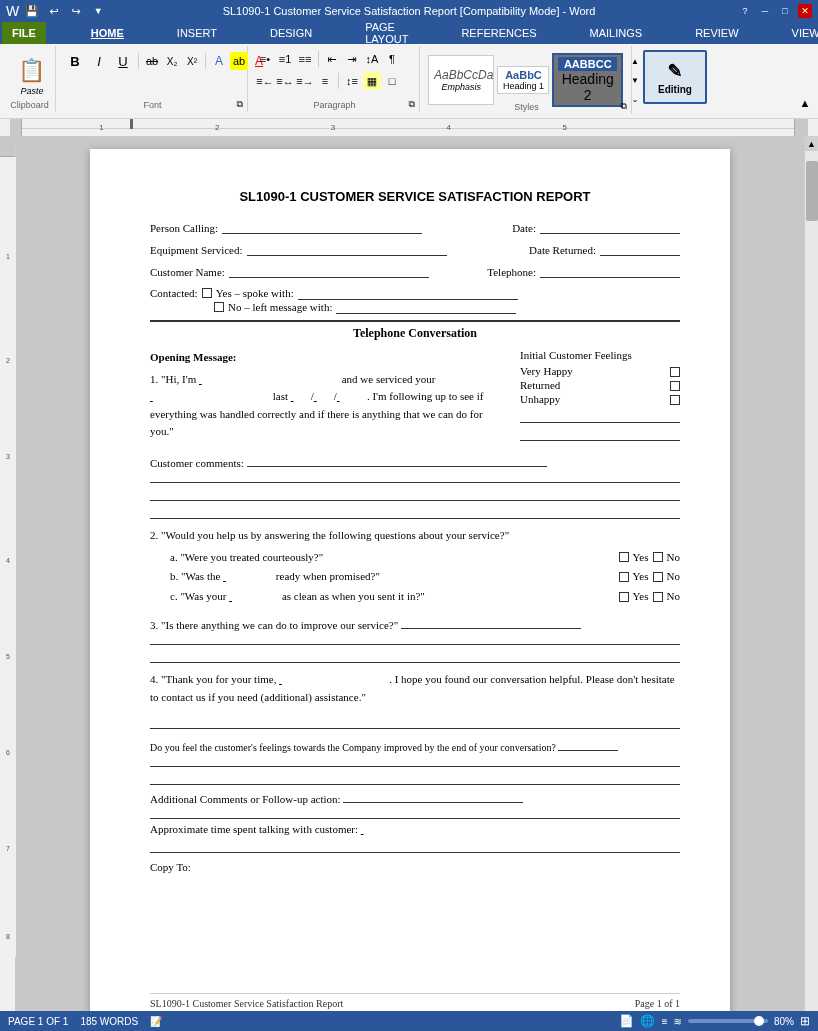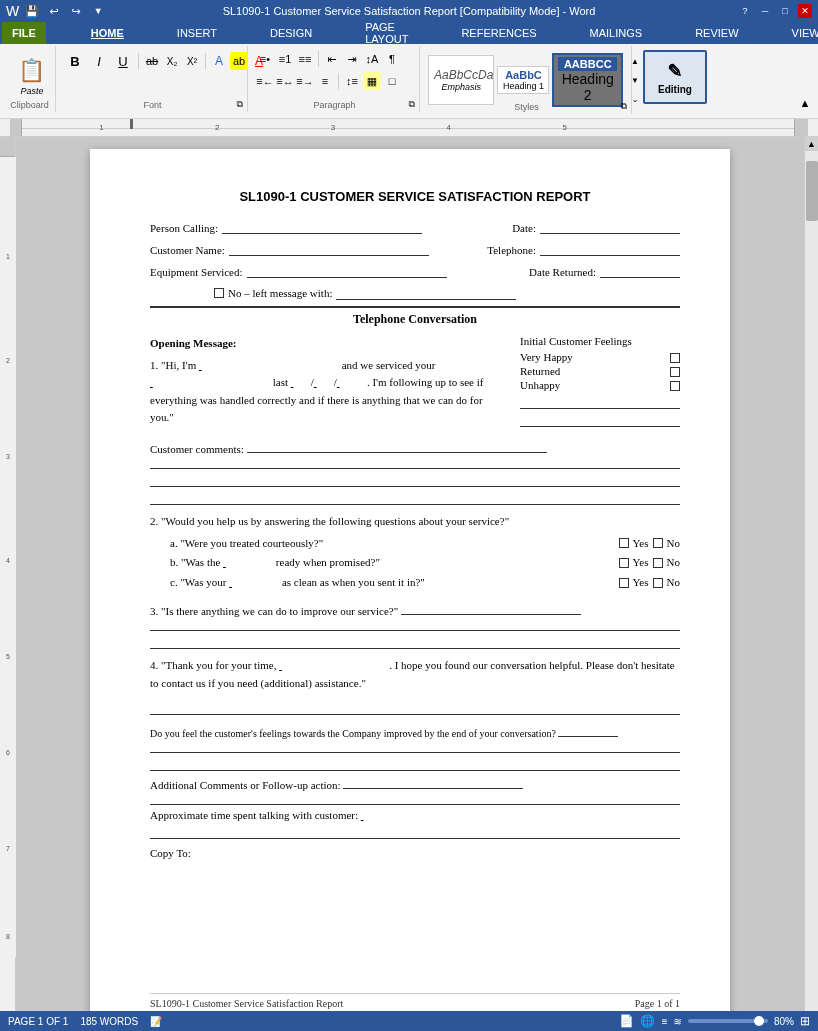--- a/index.html
+++ b/index.html
@@ -481,41 +481,47 @@
           <span class="form-line form-line-long"></span>
         </div>
         <div class="form-field">
           <span class="form-label">Date:</span>
           <span class="form-line form-line-medium"></span>
         </div>
       </div>
 
       <div class="form-row">
         <div class="form-field">
+          <span class="form-label">Equipment Serviced:</span>
+          <span class="form-line form-line-long"></span>
+        </div>
+        <div class="form-field">
+          <span class="form-label">Date Returned:</span>
+          <span class="form-line form-line-short"></span>
+        </div>
+      </div>
+
+      <div class="form-row">
+        <div class="form-field">
           <span class="form-label">Customer Name:</span>
           <span class="form-line form-line-long"></span>
         </div>
         <div class="form-field">
           <span class="form-label">Telephone:</span>
           <span class="form-line form-line-medium"></span>
         </div>
       </div>
 
-      <div class="form-row">
-        <div class="form-field">
-          <span class="form-label">Equipment Serviced:</span>
-          <span class="form-line form-line-long"></span>
-        </div>
-        <div class="form-field">
-          <span class="form-label">Date Returned:</span>
-          <span class="form-line form-line-short"></span>
-        </div>
-      </div>
-
       <div class="contacted-section" style="margin-bottom:6px;">
+        <div class="contacted-row">
+          <span>Contacted:</span>
+          <span class="checkbox"></span>
+          <span>Yes – spoke with:</span>
+          <span class="form-line" style="min-width:220px;"></span>
+        </div>
         <div class="contacted-row" style="margin-left:64px;">
           <span class="checkbox"></span>
           <span>No – left message with:</span>
           <span class="form-line" style="min-width:180px;"></span>
         </div>
       </div>
 
       <div class="section-divider"></div>
 
       <div class="section-title">Telephone Conversation</div>

